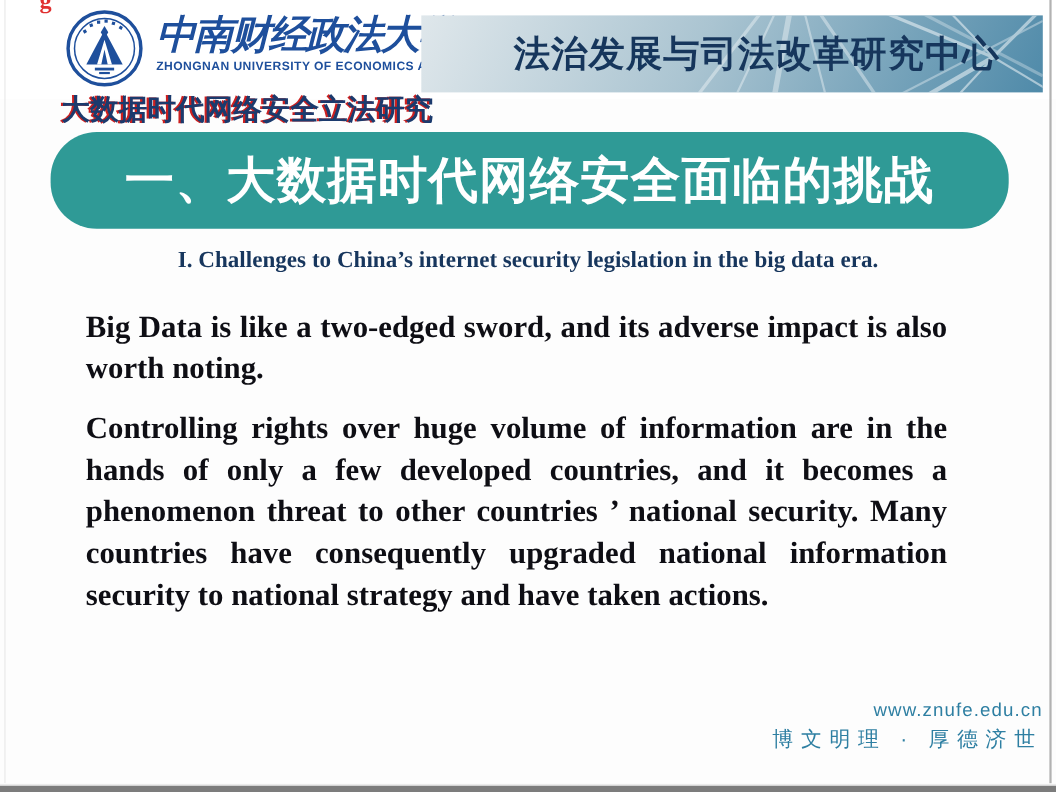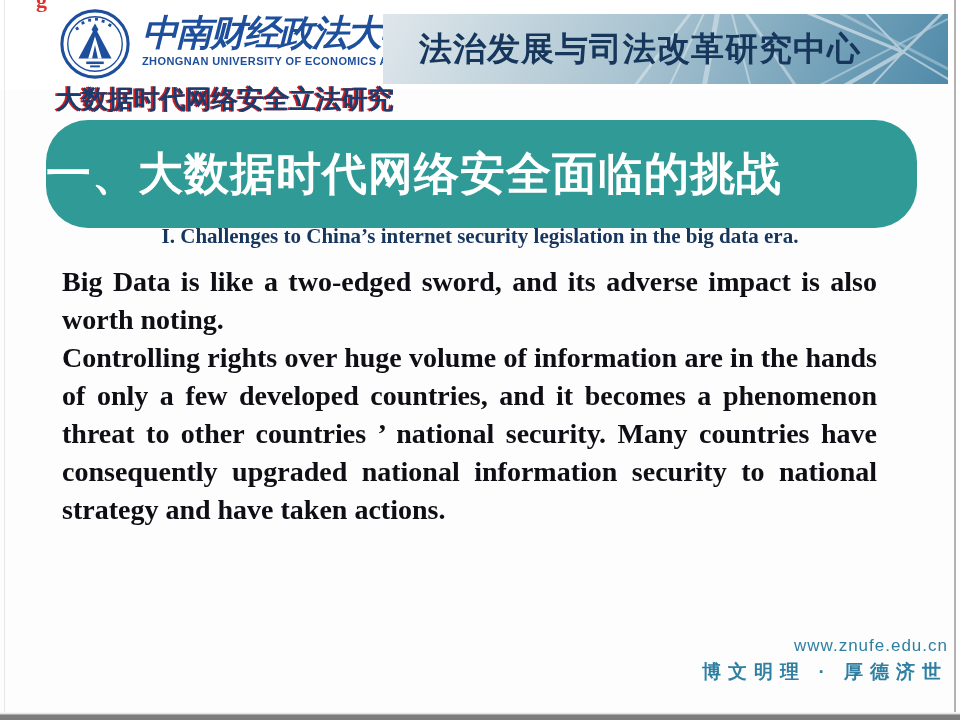--- a/index.html
+++ b/index.html
@@ -20,48 +20,48 @@
            font-weight:bold; font-family:"Liberation Serif",serif; }
   .logo-group { position:absolute; left:58px; top:6px; display:flex; align-items:flex-start; }
   .logo-text { margin-left:10px; padding-top:4px; }
   .uni-cn { font-family:"DejaVu Serif",serif; font-weight:bold; font-style:italic;
             color:#1e4f9c; font-size:36px; line-height:44px; letter-spacing:-2px; }
   .uni-en { font-size:11px; font-weight:bold; color:#1e4f9c; letter-spacing:0.4px; margin-top:1px;
             font-family:"Liberation Sans",sans-serif; }
 
   .center-banner { position:absolute; left:383px; top:14px; width:565px; height:70px;
                    background:linear-gradient(115deg,#dfe7eb 0%,#aac4d1 45%,#4f8aa9 100%);
-                   display:flex; align-items:center; overflow:hidden; }
+                   display:flex; align-items:center; overflow:hidden;padding-left:48px; }
   .center-banner .banner-text { position:relative; z-index:2; font-family:"DejaVu Serif",serif;
                    font-weight:600; font-size:33px; color:#16365c; padding-left:36px; letter-spacing:1px; }
   .rays { position:absolute; left:0; top:0; width:100%; height:100%; z-index:1; }
 
   
   .project-title { position:absolute; left:8px; top:82px; font-size:26px; font-weight:bold;
                    color:#1b3a6d; text-shadow:-2px 0 0 #cc1f1f; letter-spacing:0;margin-left:48px; }
 
   
-  .section-banner { position:absolute; left:46px; top:120px; width:871px; height:108px;
+  .section-banner { position:absolute; left:46px; top:120px; width:871px; height:88px;
                     background:#2f9a96; border-radius:42px;
-                    display:flex; align-items:center; }
+                    display:flex; align-items:center; justify-content:center; }
   .section-banner .section-text { color:#ffffff; font-size:45px; font-weight:bold;
                     letter-spacing:1px; white-space:nowrap; }
 
   .subtitle { position:absolute; left:0; top:224px; width:100%; text-align:center;
               font-family:"Liberation Serif",serif; font-weight:bold; font-size:21px; color:#17365d; }
 
   .body-text { position:absolute; left:62px; top:263px; width:815px;
                font-family:"Liberation Serif",serif; font-weight:bold; font-size:28px;
                line-height:38px; color:#0e0e14; text-align:justify; }
-  .body-text p { margin:0; }
+  .body-text p { margin:16px; }
 
   
   .footer { position:absolute; right:12px; top:636px; text-align:right; color:#2e7fa2; }
   .site  { font-size:17px; font-weight:normal; letter-spacing:1px; }
-  .motto { font-size:19px; font-weight:bold; letter-spacing:7px; margin-top:3px; }
+  .motto { font-size:19px; font-weight:normal; letter-spacing:7px; margin-top:3px; }
 </style>
 </head>
 <body>
 
 <div class="slide">
 
   <div class="header">
     <span class="stray">g</span>
 
     <div class="logo-group">

